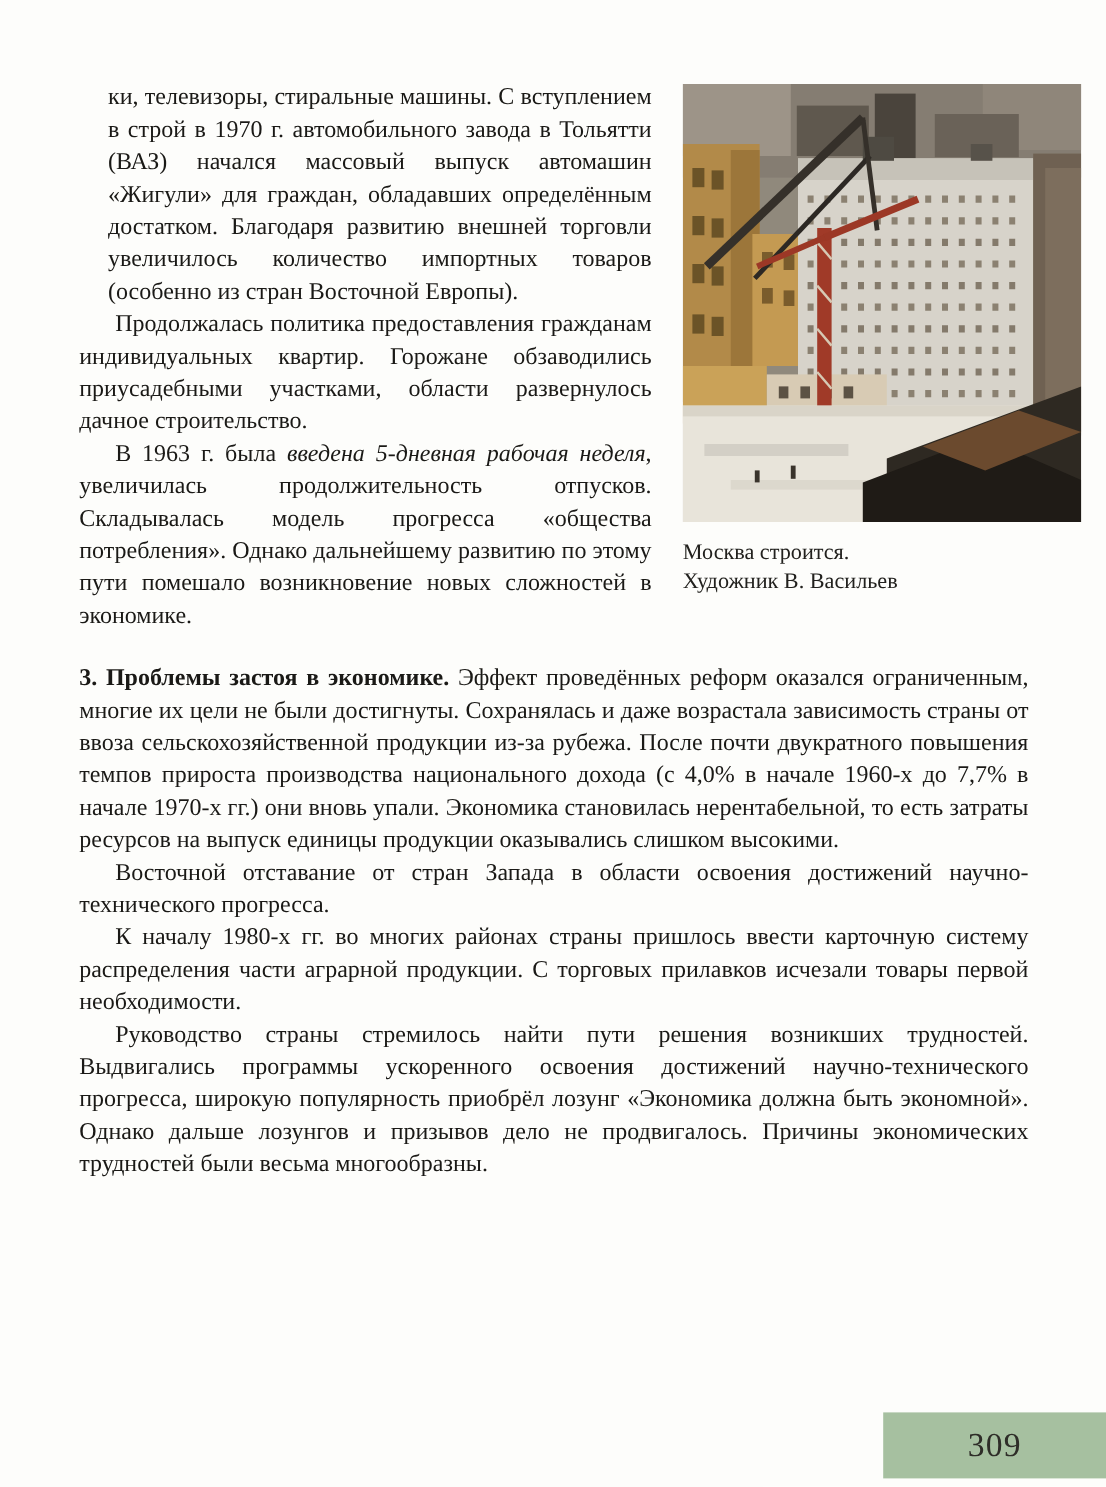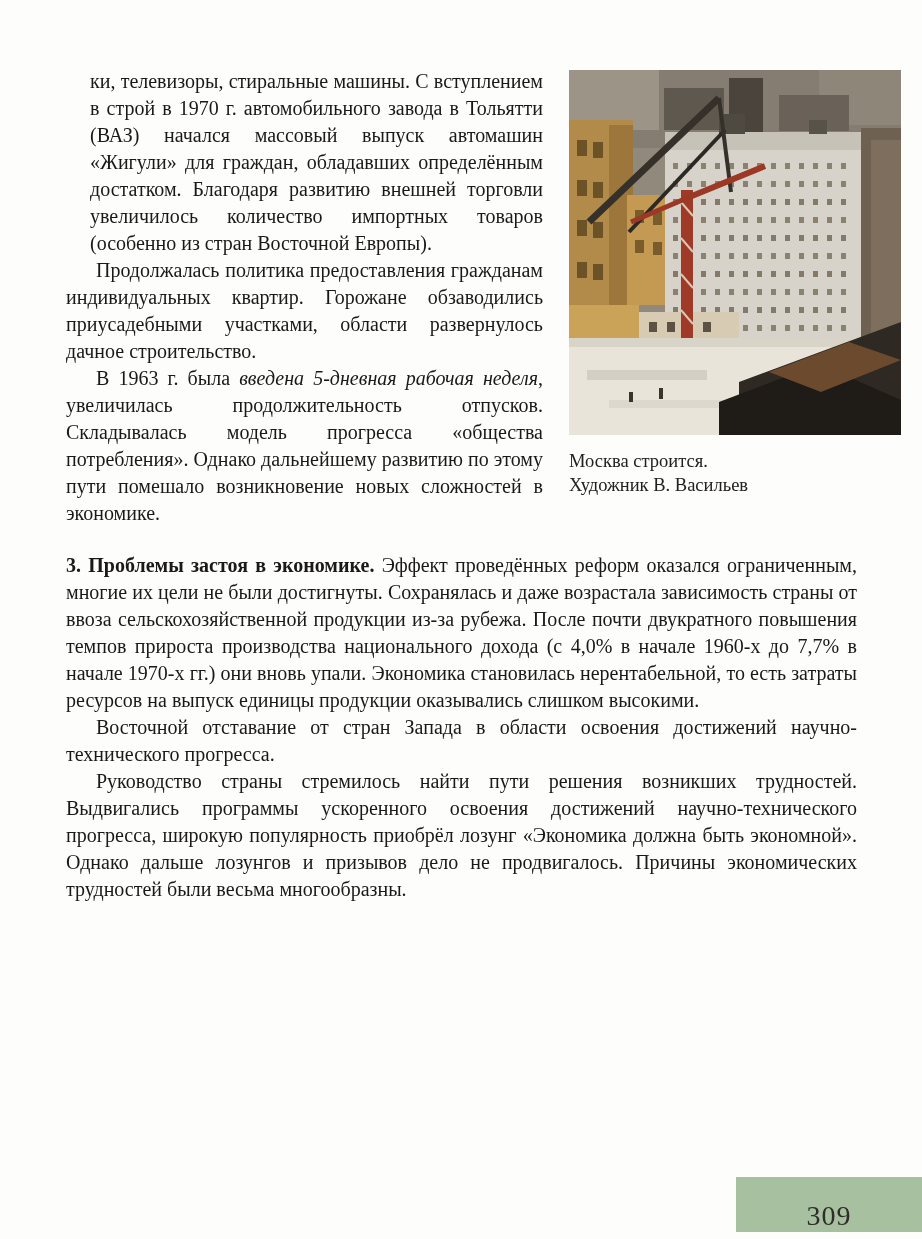--- a/index.html
+++ b/index.html
@@ -44,21 +44,21 @@
   p.noindent { text-indent: 0; margin-left: 24px; }
   p.section { margin-top: 25px; text-indent: 0; }
   .page-number-block {
     position: absolute;
     right: 0;
     bottom: 7px;
     width: 186px;
     height: 55px;
     background: #a6c0a0;
     display: flex;
-    align-items: flex-end;
+    align-items: center;
     justify-content: center;
   }
   .page-number-block span {
     font-size: 28px;
     color: #2e2d28;
     letter-spacing: 1px;
   }
 </style>
 </head>
 <body>
@@ -150,19 +150,20 @@
       </figcaption>
     </figure>
 
     <p class="noindent">ки, телевизоры, стиральные машины. С вступлением в строй в 1970 г. автомобильного завода в Тольятти (ВАЗ) начался массовый выпуск автомашин «Жигули» для граждан, обладавших определённым достатком. Благодаря развитию внешней торговли увеличилось количество импортных товаров (особенно из стран Восточной Европы).</p>
     <p>Продолжалась политика предоставления гражданам индивидуальных квартир. Горожане обзаводились приусадебными участками, области развернулось дачное строительство.</p>
     <p><span>В 1963 г. была </span><em>введена 5-дневная рабочая неделя</em><span>, увеличилась продолжительность отпусков. Складывалась модель прогресса «общества потребления». Однако дальнейшему развитию по этому пути помешало возникновение новых сложностей в экономике.</span></p>
 
     <p class="section"><strong>3. Проблемы застоя в экономике.</strong><span> Эффект проведённых реформ оказался ограниченным, многие их цели не были достигнуты. Сохранялась и даже возрастала зависимость страны от ввоза сельскохозяйственной продукции из-за рубежа. После почти двукратного повышения темпов прироста производства национального дохода (с 4,0% в начале 1960-х до 7,7% в начале 1970-х гг.) они вновь упали. Экономика становилась нерентабельной, то есть затраты ресурсов на выпуск единицы продукции оказывались слишком высокими.</span></p>
 
     <p>Восточной отставание от стран Запада в области освоения достижений научно-технического прогресса.</p>
+    <p>К началу 1980-х гг. во многих районах страны пришлось ввести карточную систему распределения части аграрной продукции. С торговых прилавков исчезали товары первой необходимости.</p>
     <p>Руководство страны стремилось найти пути решения возникших трудностей. Выдвигались программы ускоренного освоения достижений научно-технического прогресса, широкую популярность приобрёл лозунг «Экономика должна быть экономной». Однако дальше лозунгов и призывов дело не продвигалось. Причины экономических трудностей были весьма многообразны.</p>
   </div>
 
   <div class="page-number-block">
     <span>309</span>
   </div>
 </div>
 
 </body></html>

